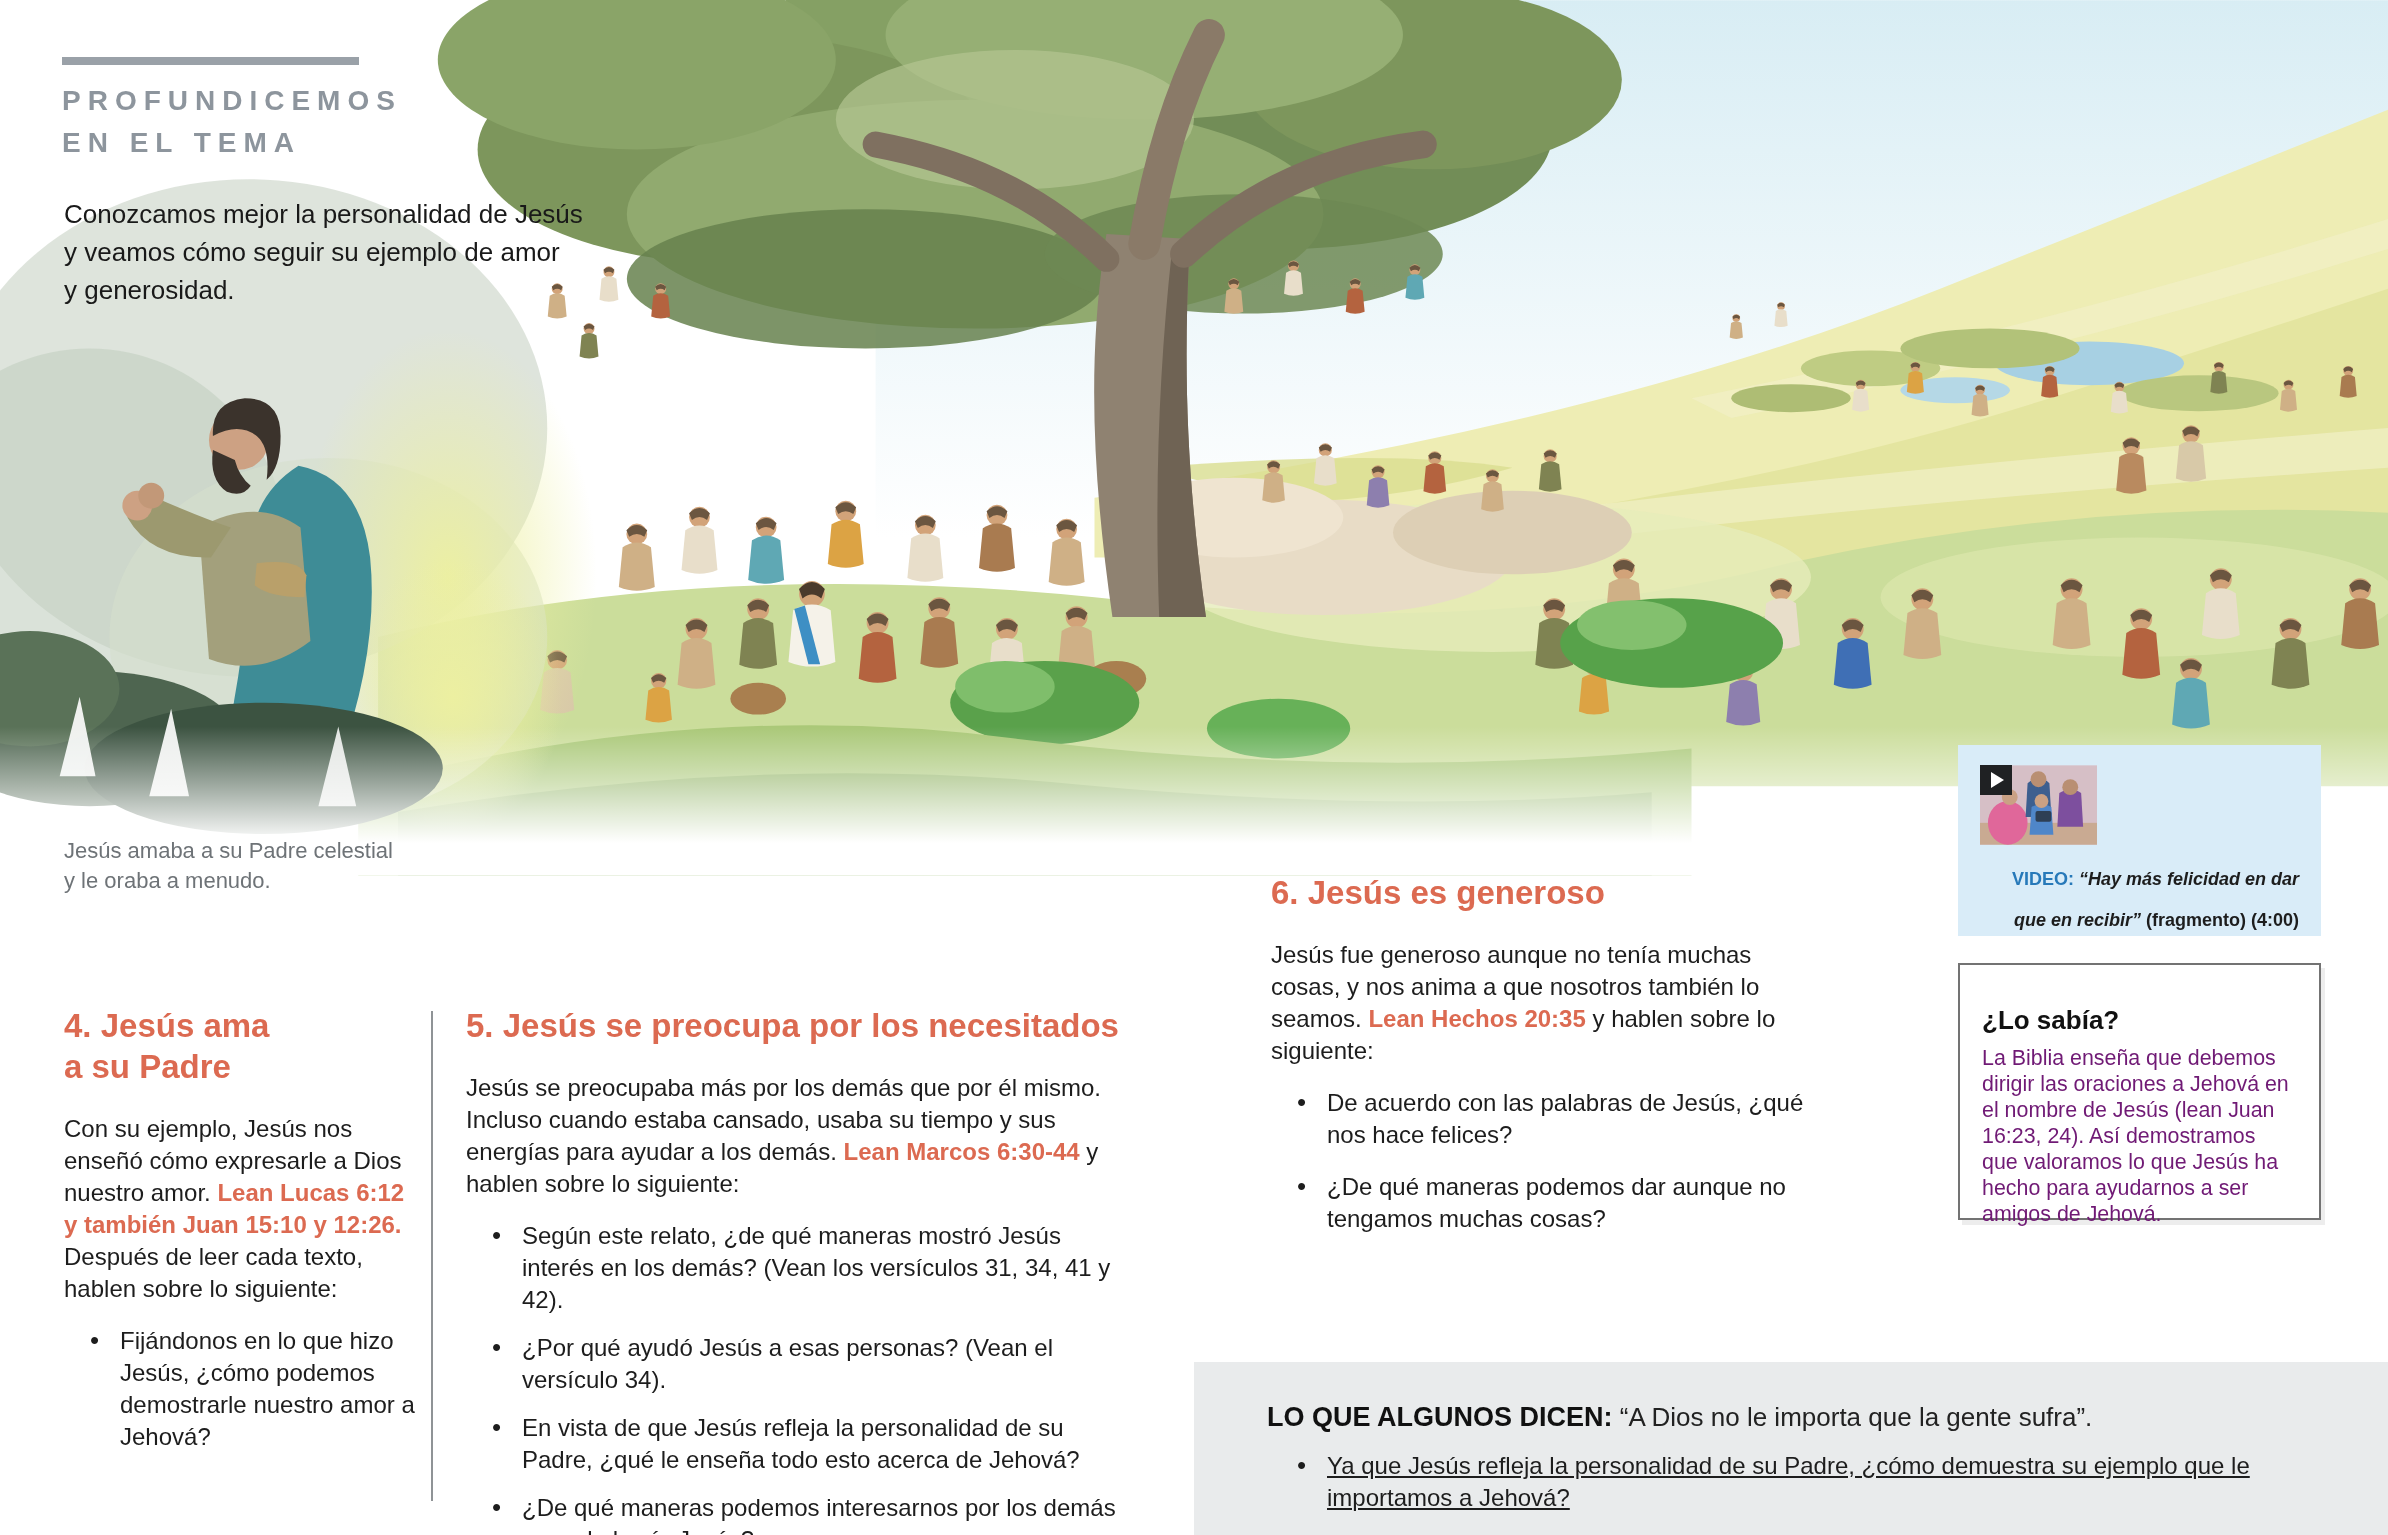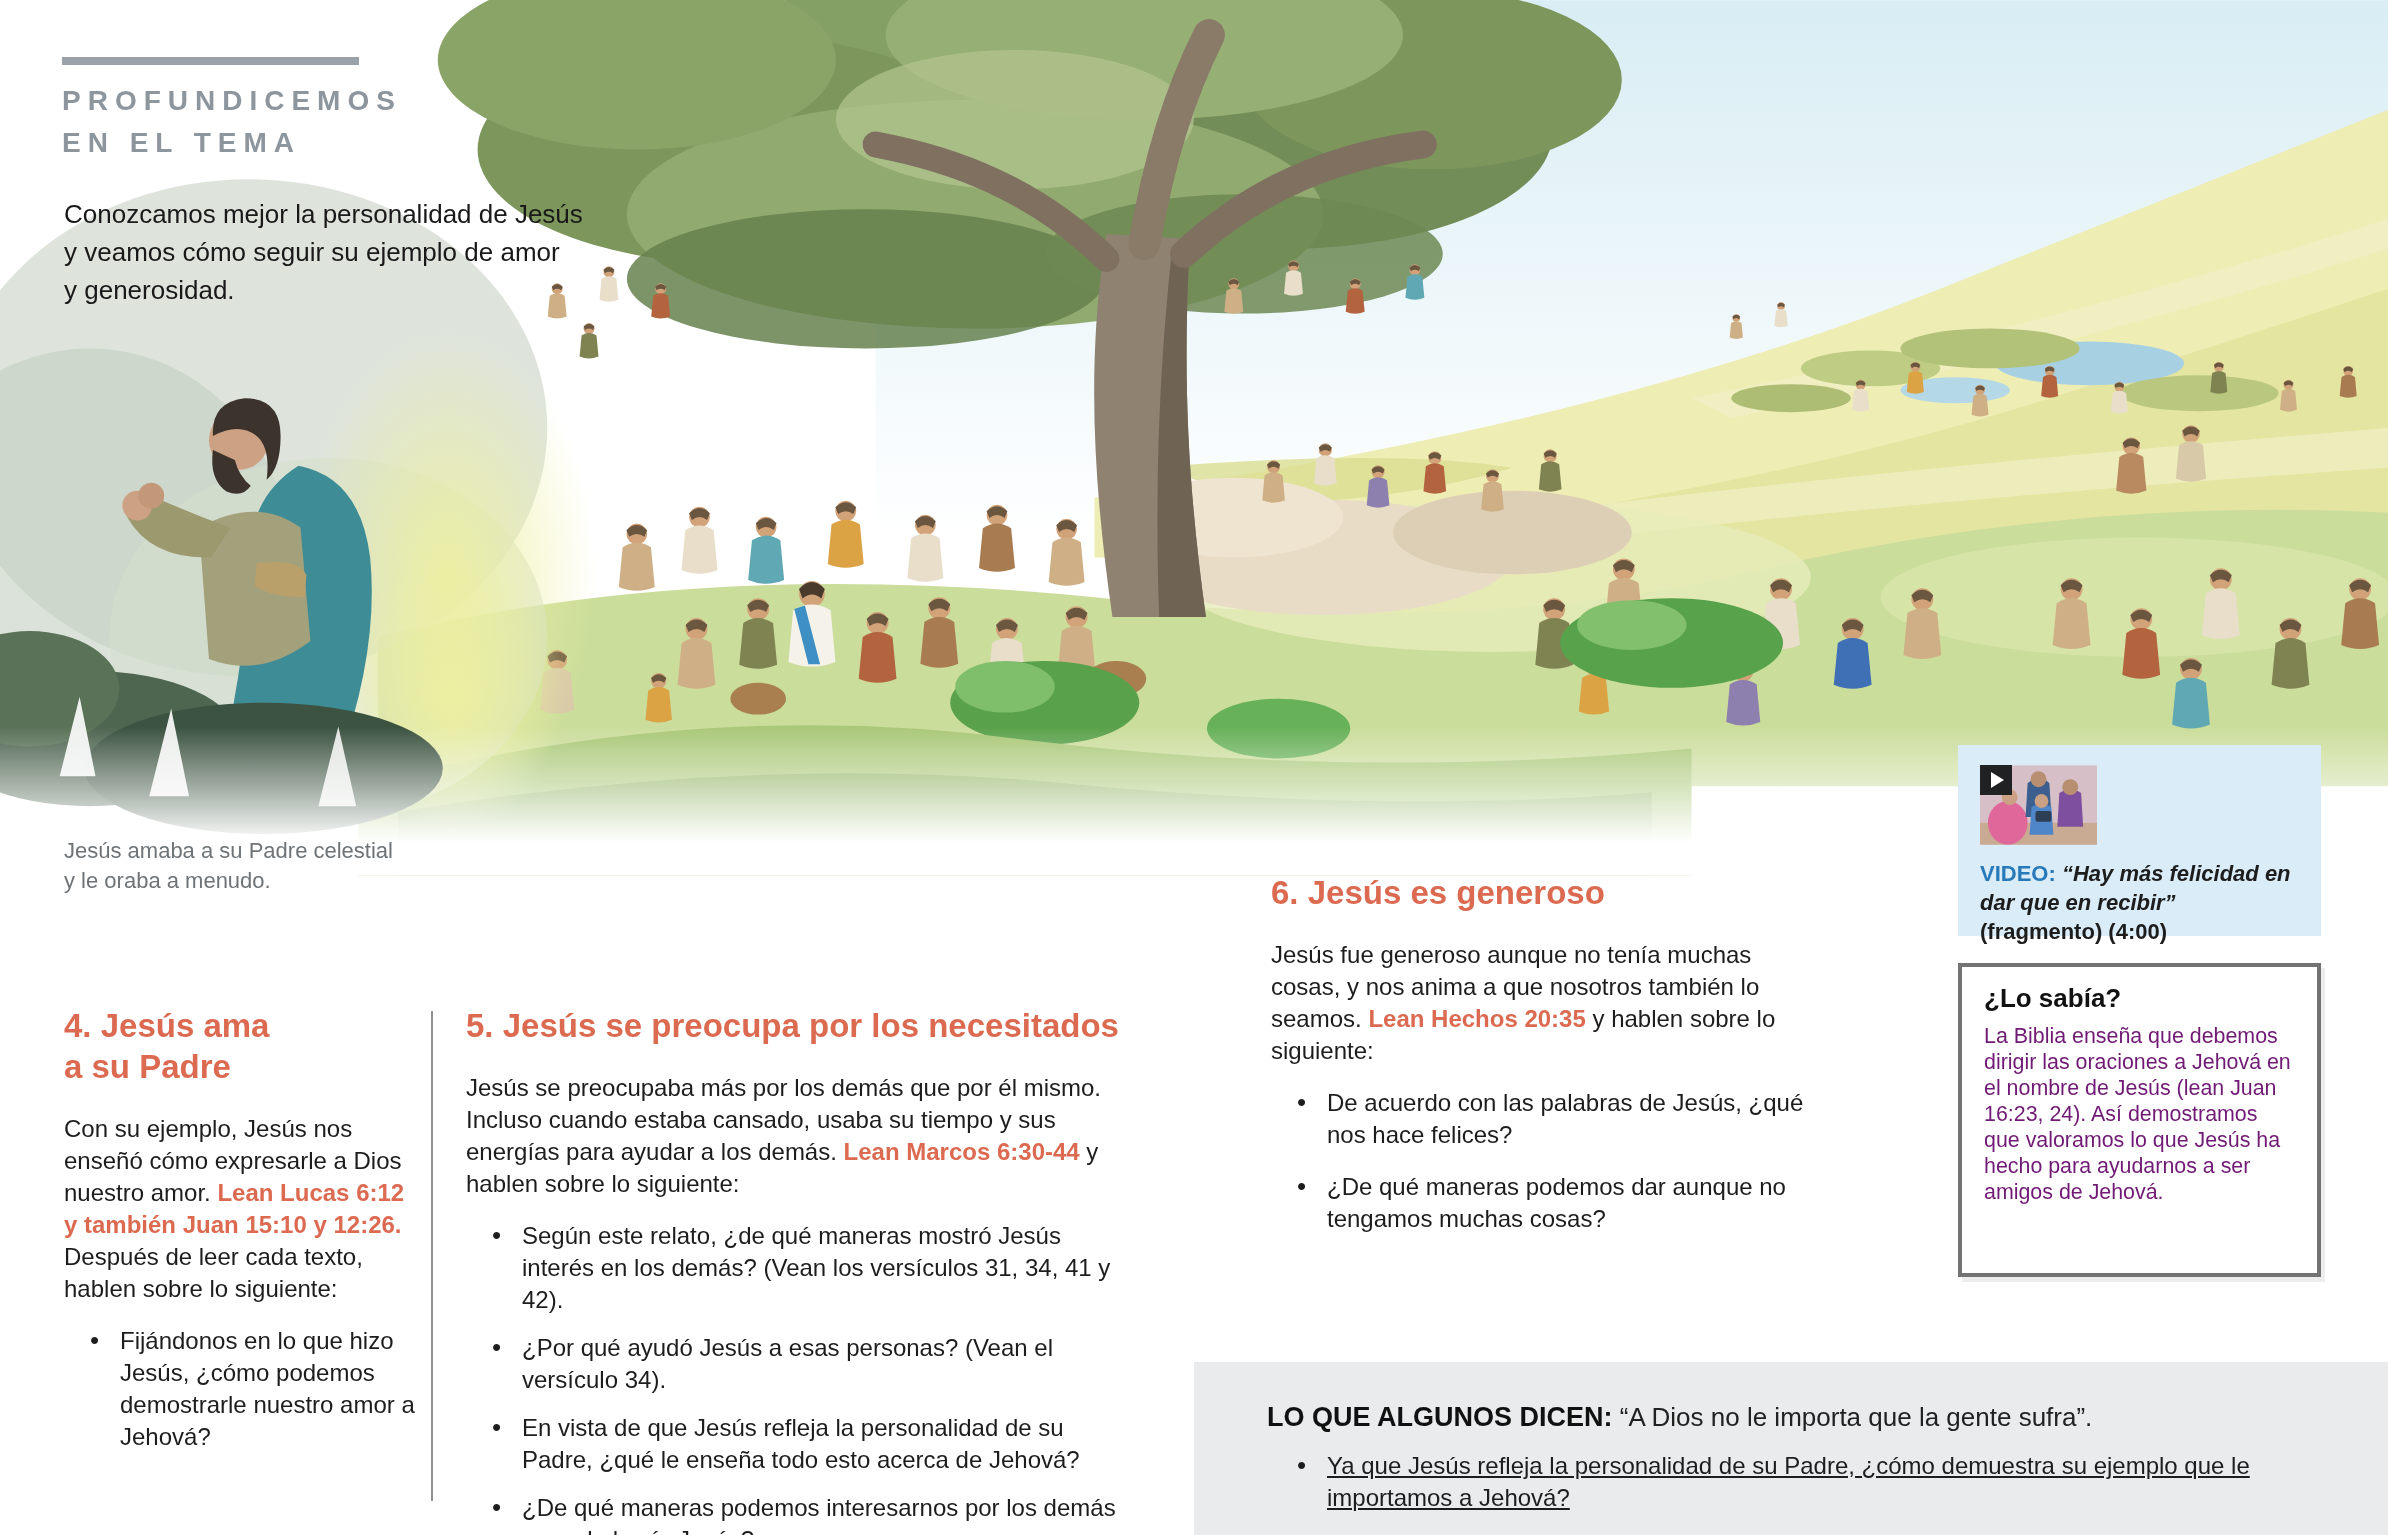--- a/index.html
+++ b/index.html
@@ -35,29 +35,29 @@
 
   
   .video-box{position:absolute;left:1958px;top:745px;width:363px;height:191px;
              background:#d9ecf8;padding:20px 22px;box-sizing:border-box;}
   .thumb{position:relative;width:117px;height:80px;cursor:pointer;}
   .thumb svg{display:block;}
   .play{position:absolute;left:0;top:0;width:32px;height:30px;background:#1f2123;
         display:flex;align-items:center;justify-content:center;}
   .play::after{content:"";display:block;width:0;height:0;border-left:13px solid #fff;
                border-top:8px solid transparent;border-bottom:8px solid transparent;margin-left:3px;}
-  .video-cap{margin-top:14px;font-size:22px;line-height:29px;}
+  .video-cap{margin-top:14px;font-size:18px;line-height:41px;text-align:right;}
   .video-cap .vl{color:#2779b9;font-weight:bold;}
   .video-cap .vt{font-weight:bold;font-style:italic;}
   .video-cap .vs{font-weight:bold;}
 
   
-  .dyk{position:absolute;left:1958px;top:963px;width:363px;height:314px;background:#fff;
-       border:4px solid #737373;box-shadow:4px 5px 0 rgba(0,0,0,0.07);
-       padding:16px 22px;box-sizing:border-box;}
+  .dyk{position:absolute;left:1958px;top:963px;width:363px;height:257px;background:#fff;
+       border:2px solid #737373;box-shadow:4px 5px 0 rgba(0,0,0,0.07);
+       padding:40px 22px;box-sizing:border-box;}
   .dyk h3{margin:0 0 10px 0;font-size:26px;line-height:30px;font-weight:bold;color:#111;}
   .dyk p{margin:0;font-size:21.4px;line-height:26px;color:#701a75;}
 
   
   .some-say{position:absolute;left:1194px;top:1362px;width:1194px;height:249px;background:#e9ebec;
             box-sizing:border-box;padding:38px 60px 0 73px;}
   .some-say .head{font-size:27px;line-height:34px;}
   .some-say .head .lbl{font-weight:bold;color:#111;}
   .some-say .head .quote{font-weight:normal;color:#222;font-size:26px;}
   .some-say ul.b{margin-top:16px;}

